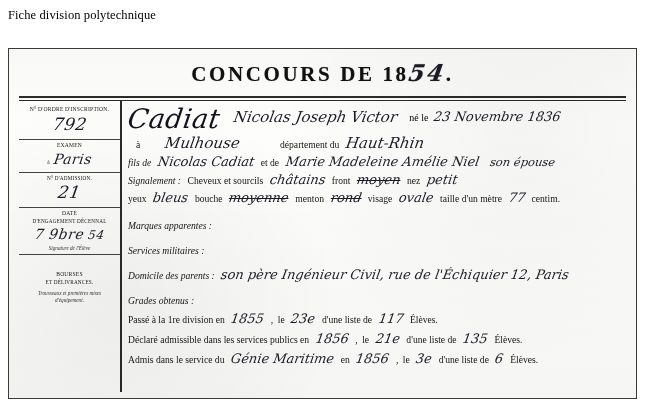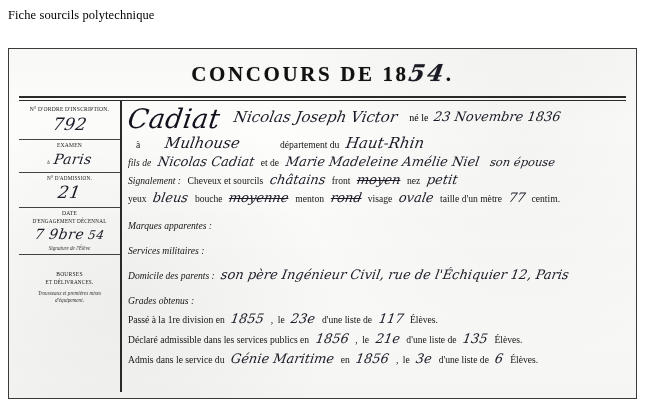--- a/index.html
+++ b/index.html
@@ -202,21 +202,21 @@
     text-decoration: line-through;
     text-decoration-thickness: 1px;
   }
 
   .bottom-lines { margin-top: 4px; }
   .bottom-lines .line { margin-bottom: 5px; }
 </style>
 </head>
 <body>
 
-<div class="page-caption">Fiche sourcils polytechnique</div>
+<div class="page-caption">Fiche division polytechnique</div>
 
 <div class="scan">
 
   <div class="title-band">
     <div class="form-title">
       <span>CONCOURS DE 18</span><span class="hand" style="font-size:23px;">54</span><span>.</span>
     </div>
   </div>
   <div class="title-rule"></div>
   <div class="title-rule2"></div>

